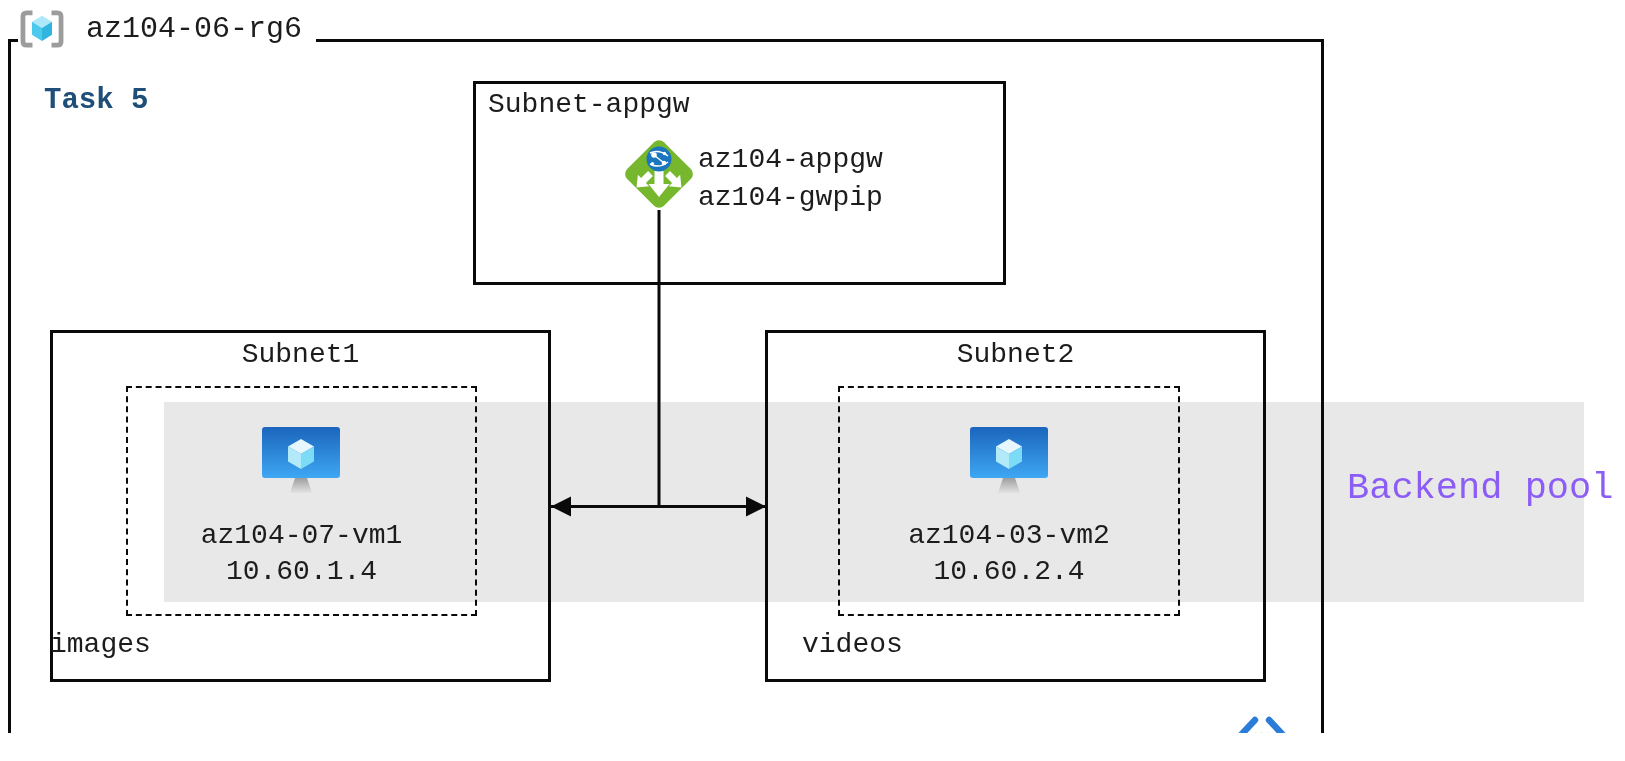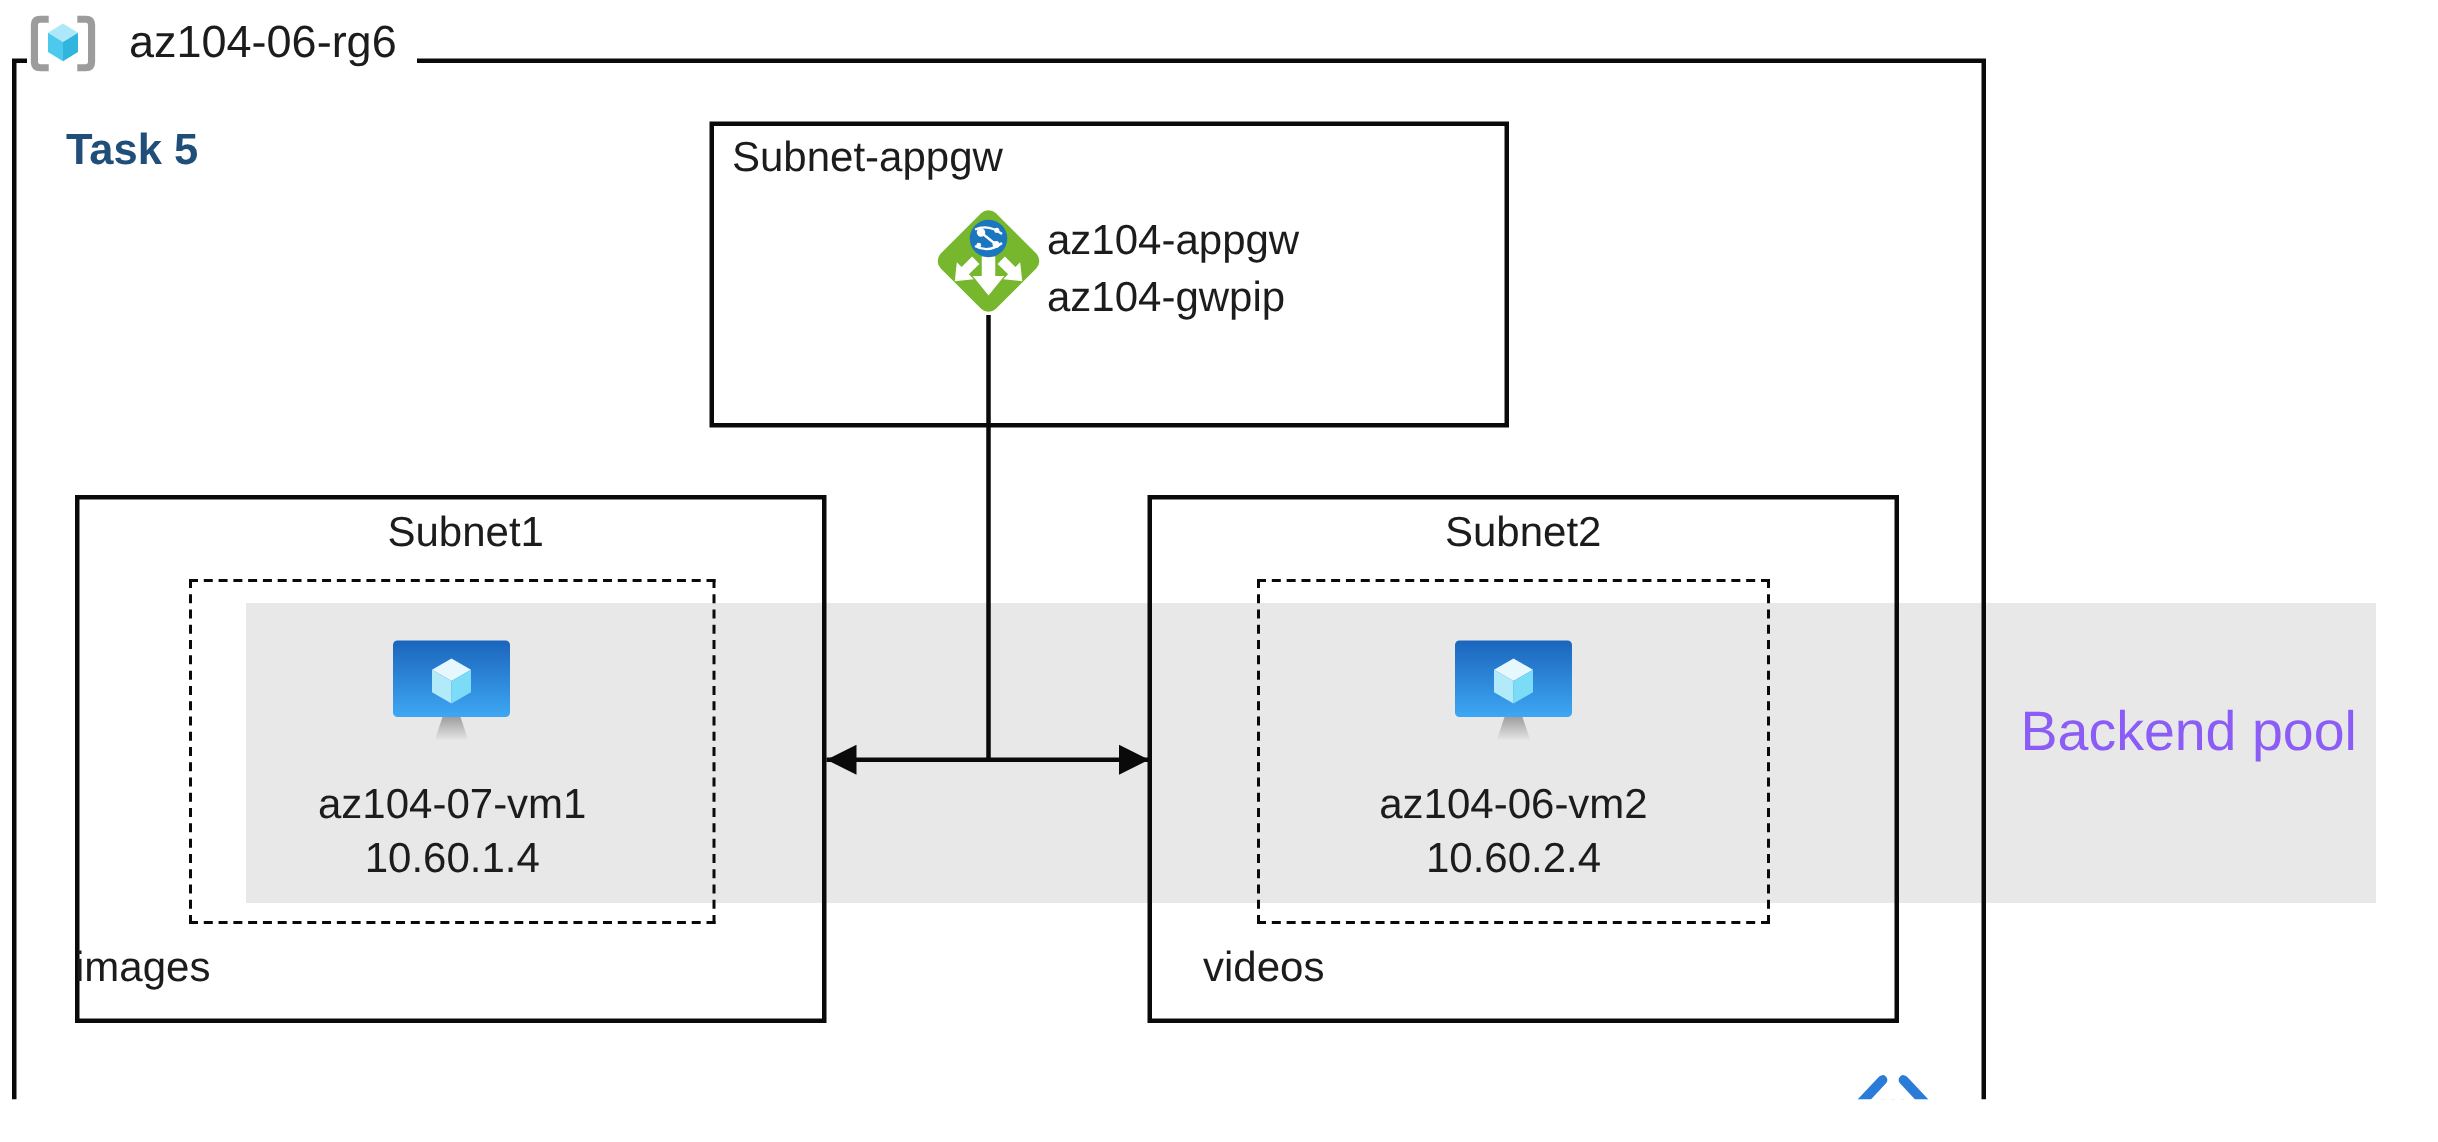--- a/index.html
+++ b/index.html
@@ -1,38 +1,38 @@
 <!DOCTYPE html>
 <html style="--task-label: #1f4e79; --backend-pool-band: #e9e8e8; --appgw-green: #76b72e; --appgw-globe-blue: #1b76c0; --vm-blue-top: #1b65bd; --vm-blue-bottom: #3ea7f3; --vnet-blue: #2b7cd8; --vnet-cyan: #50d8f5; --vnet-green: #6abf3a; --rg-bracket-gray: #9c9c9c; --line-black: #0a0a0a;"><head>
 <meta charset="utf-8">
 <style>
   html,body{margin:0;padding:0;background:#fff;}
   #canvas{
     position:relative;width:1625px;height:733px;background:#fff;overflow:hidden;
-    font-family:Liberation Sans, sans-serif;color:#1c1c1c;
+    font-family:Liberation Mono, monospace;color:#1c1c1c;
   }
   .abs{position:absolute;}
   
   .rg-box{left:8px;top:39px;width:1316px;height:701px;border:3px solid #0a0a0a;box-sizing:border-box;}
   .appgw-box{left:473px;top:81px;width:533px;height:204px;border:3px solid #0a0a0a;box-sizing:border-box;background:transparent;}
   .subnet-box{top:330px;width:501px;height:352px;border:3px solid #0a0a0a;box-sizing:border-box;}
   .subnet1{left:50px;} .subnet2{left:765px;}
   .dashed-box{top:386px;height:230px;border:2.5px dashed #0a0a0a;box-sizing:border-box;}
   .dashed1{left:126px;width:351px;} .dashed2{left:838px;width:342px;}
   
   .band{left:164px;top:402px;width:1420px;height:200px;background:var(--backend-pool-band,#e9e8e8);}
   .band-label{left:1347px;top:467px;font-size:37px;white-space:nowrap;color:#8b5cf6;}
   
   .rg-label{left:18px;top:6px;height:46px;background:#fff;display:flex;align-items:center;gap:20px;padding:0 14px 0 0;}
   .rg-label span{font-size:30px;white-space:nowrap;}
   .task-label{left:44px;top:84px;font-size:29px;font-weight:bold;color:var(--task-label,#1f4e79);}
   .appgw-title{left:488px;top:89px;font-size:28px;}
   .appgw-names{left:698px;top:141px;font-size:28px;line-height:38px;}
   .subnet-title{top:339px;font-size:28px;text-align:center;}
-  .st1{left:50px;width:501px;padding-left:10px;} .st2{left:765px;width:501px;}
+  .st1{left:50px;width:501px;} .st2{left:765px;width:501px;}
   .vm-text{top:518px;font-size:28px;line-height:36px;text-align:center;}
   .vt1{left:126px;width:351px;} .vt2{left:838px;width:342px;}
   .storage-label{top:629px;font-size:28px;text-align:left;}
   .sl1{left:50px;width:501px;} .sl2{left:765px;width:501px;padding-left:37px;}
   
   .overlay{left:0;top:0;width:1625px;height:761px;pointer-events:none;}
   svg{display:block;}
 </style>
 </head>
 <body>
@@ -134,21 +134,21 @@
     <polygon points="29,21.5 42,29 42,44 29,36.5" fill="#b3eafa"></polygon>
     <polygon points="55,21.5 42,29 42,44 55,36.5" fill="#7cdcf8"></polygon>
     <polygon points="36,53 48,53 53,68 31,68" fill="url(#standgrad2)"></polygon>
   </svg>
 
   <div class="abs vm-text vt1">
     <div>az104-07-vm1</div>
     <div>10.60.1.4</div>
   </div>
   <div class="abs vm-text vt2">
-    <div>az104-06-vm2</div>
+    <div>az104-03-vm2</div>
     <div>10.60.2.4</div>
   </div>
 
   <div class="abs storage-label sl1">images</div>
   <div class="abs storage-label sl2">videos</div>
 
   <div class="abs band-label">Backend pool</div>
 
   <svg class="abs" style="left:1235px;top:714px;" width="54" height="46" viewBox="0 0 54 46">
     <g stroke-width="6.5" stroke-linecap="round" fill="none">

